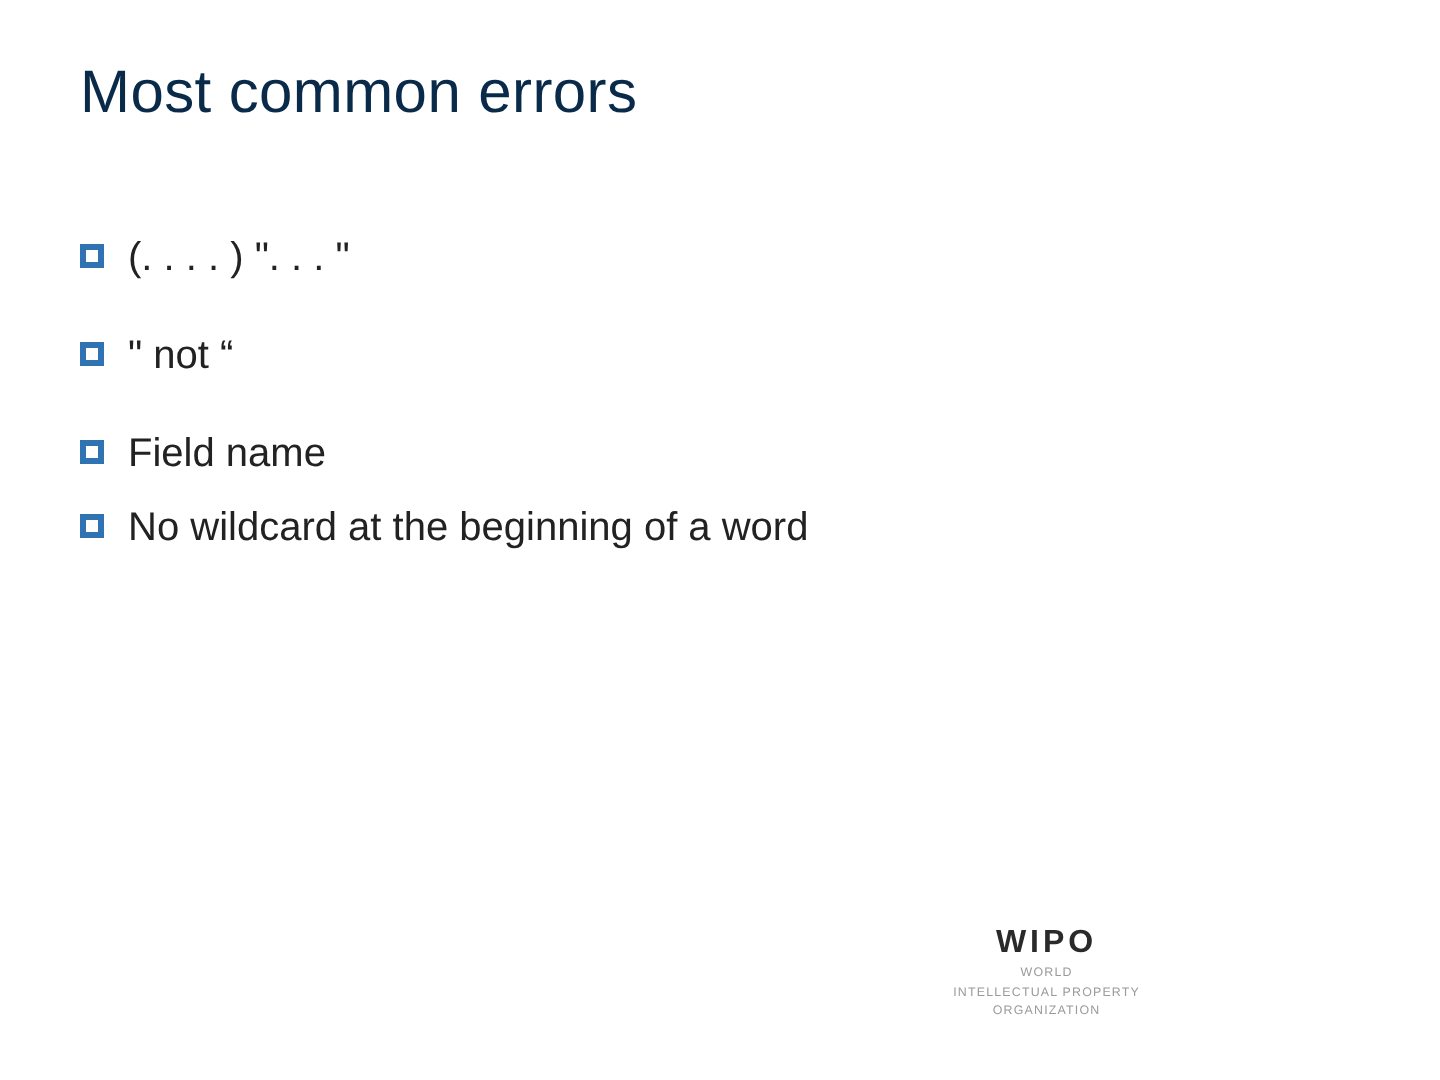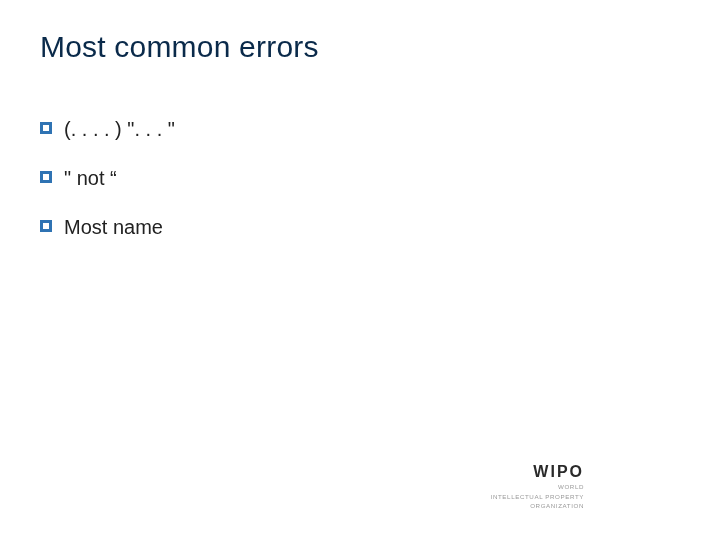--- a/index.html
+++ b/index.html
@@ -45,23 +45,23 @@
       height: 12px;
       border: 3px solid #2f73b3;
       background: #ffffff;
       flex: 0 0 auto;
       margin-top: 6px;
       margin-right: 12px;
     }
     .bullet-text { flex: 1 1 auto; }
     .footer-logo {
       position: absolute;
-      right: 24px;
+      right: 38px;
       bottom: 30px;
-      text-align: right;
+      text-align: center;
     }
     .footer-logo .wipo {
       font-size: 16px;
       font-weight: 700;
       letter-spacing: 2px;
       color: #2a2a2a;
     }
     .footer-logo .sub {
       font-size: 6.2px;
       letter-spacing: 0.6px;
@@ -81,21 +81,25 @@
     <li class="spaced">
       <span class="bullet-marker"></span>
       <span class="bullet-text">(. . . . )   ". . . "</span>
     </li>
     <li class="spaced">
       <span class="bullet-marker"></span>
       <span class="bullet-text">"   not  “</span>
     </li>
     <li>
       <span class="bullet-marker"></span>
-      <span class="bullet-text">Most name</span>
+      <span class="bullet-text">Field name</span>
+    </li>
+    <li>
+      <span class="bullet-marker"></span>
+      <span class="bullet-text">No wildcard at the beginning of a word</span>
     </li>
   </ul>
 
   <div class="footer-logo">
     <div class="wipo">WIPO</div>
     <div class="sub">WORLD</div>
     <div class="sub">INTELLECTUAL PROPERTY</div>
     <div class="sub">ORGANIZATION</div>
   </div>
 

